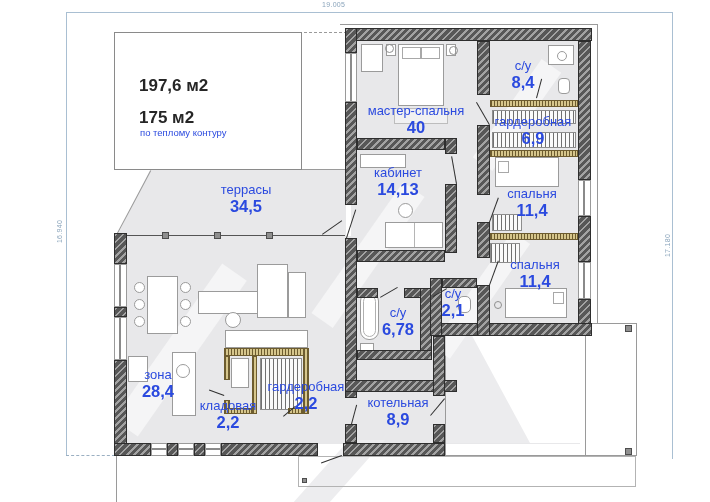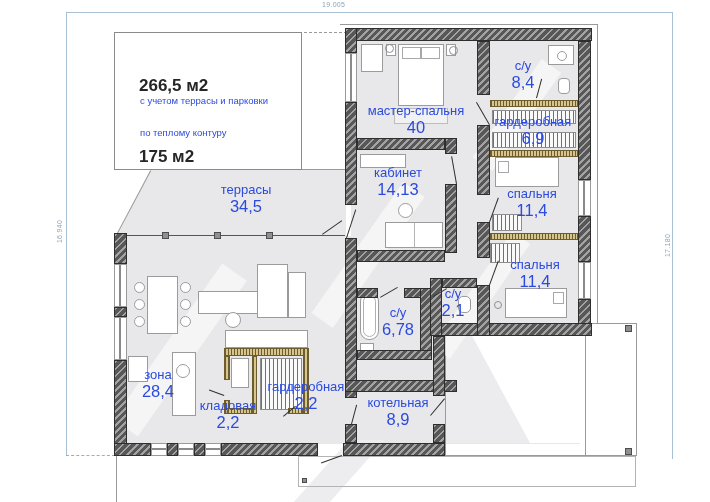--- a/index.html
+++ b/index.html
@@ -14,21 +14,21 @@
   .furn{background:#fff;border:1px solid #9b9b9b;}
   .shelf{background:repeating-linear-gradient(90deg,#707070 0 1px,#fafafa 1px 4px);border:1px solid #8d8d8d;}
   .post{background:#8f8f8f;border:1px solid #4d4d4d;}
   .leaf{position:absolute;border-top:1.6px solid #2f2f2f;transform-origin:0 0;}
   .thinln{background:#9a9a9a;}
   .dimln{background:#a9bfd2;}
   .dimtxt{position:absolute;color:#8aa4bb;font-size:7px;letter-spacing:.3px;white-space:nowrap;}
   .glare{position:absolute;background:rgba(255,255,255,.55);}
   .room-label{position:absolute;transform:translateX(-50%);text-align:center;color:#2b4adf;white-space:nowrap;z-index:40;}
   .room-name{font-size:13px;font-weight:500;line-height:1.08;}
-  .room-area{font-size:16.5px;font-weight:400;line-height:1.12;}
+  .room-area{font-size:16.5px;font-weight:700;line-height:1.12;}
   .info-big{color:#262626;font-size:17px;font-weight:600;line-height:1.05;}
   .info-sub{color:#2b4adf;font-size:9.5px;font-weight:500;line-height:1.2;}
   .circ{border-radius:50%;}
   .dash{border-top:1px dashed #9a9a9a;}
 </style>
 </head>
 <body>
 
 <div class="canvas">
 
@@ -38,23 +38,22 @@
   <div class="abs" style="left:66px;top:455px;width:49px;height:0;border-top:1px dashed #9aafc2;"></div>
   <div class="dimtxt" style="left:322px;top:1px;">19.005</div>
   <div class="dimtxt" style="left:48px;top:228px;transform:rotate(-90deg);">16.940</div>
   <div class="dimtxt" style="left:656px;top:242px;transform:rotate(-90deg);">17.180</div>
 
   <div class="abs dash" style="left:114px;top:32px;width:478px;height:0;"></div>
   <div class="abs thinln" style="left:340px;top:24px;width:258px;height:1px;"></div>
   <div class="abs thinln" style="left:597px;top:24px;width:1px;height:300px;"></div>
 
   <div class="abs" style="left:114px;top:32px;width:188px;height:138px;background:#fff;border:1px solid #8a8a8a;z-index:5;">
-    <div class="info-big" style="position:absolute;left:24px;top:44px;">266,5 м2</div>
-    <div class="info-sub" style="position:absolute;left:25px;top:62px;">с учетом террасы и парковки</div>
-    <div class="info-big" style="position:absolute;left:24px;top:76px;margin-top:39px;">175 м2</div>
+    <div class="info-big" style="position:absolute;left:24px;top:44px;">197,6 м2</div>
+    <div class="info-big" style="position:absolute;left:24px;top:76px;">175 м2</div>
     <div class="info-sub" style="position:absolute;left:25px;top:94px;">по теплому контуру</div>
   </div>
 
   <div class="abs floor" style="left:351px;top:41px;width:229px;height:403px;"></div>
   <div class="abs floor" style="left:120px;top:236px;width:231px;height:208px;"></div>
 
   <div class="abs" style="left:114px;top:168px;width:232px;height:68px;">
     <div style="position:absolute;inset:0;background:#e8e8ea;clip-path:polygon(36px 2px,232px 2px,232px 68px,3px 68px);"></div>
   </div>
   <div class="abs thinln" style="left:150px;top:169px;width:196px;height:1px;"></div>

